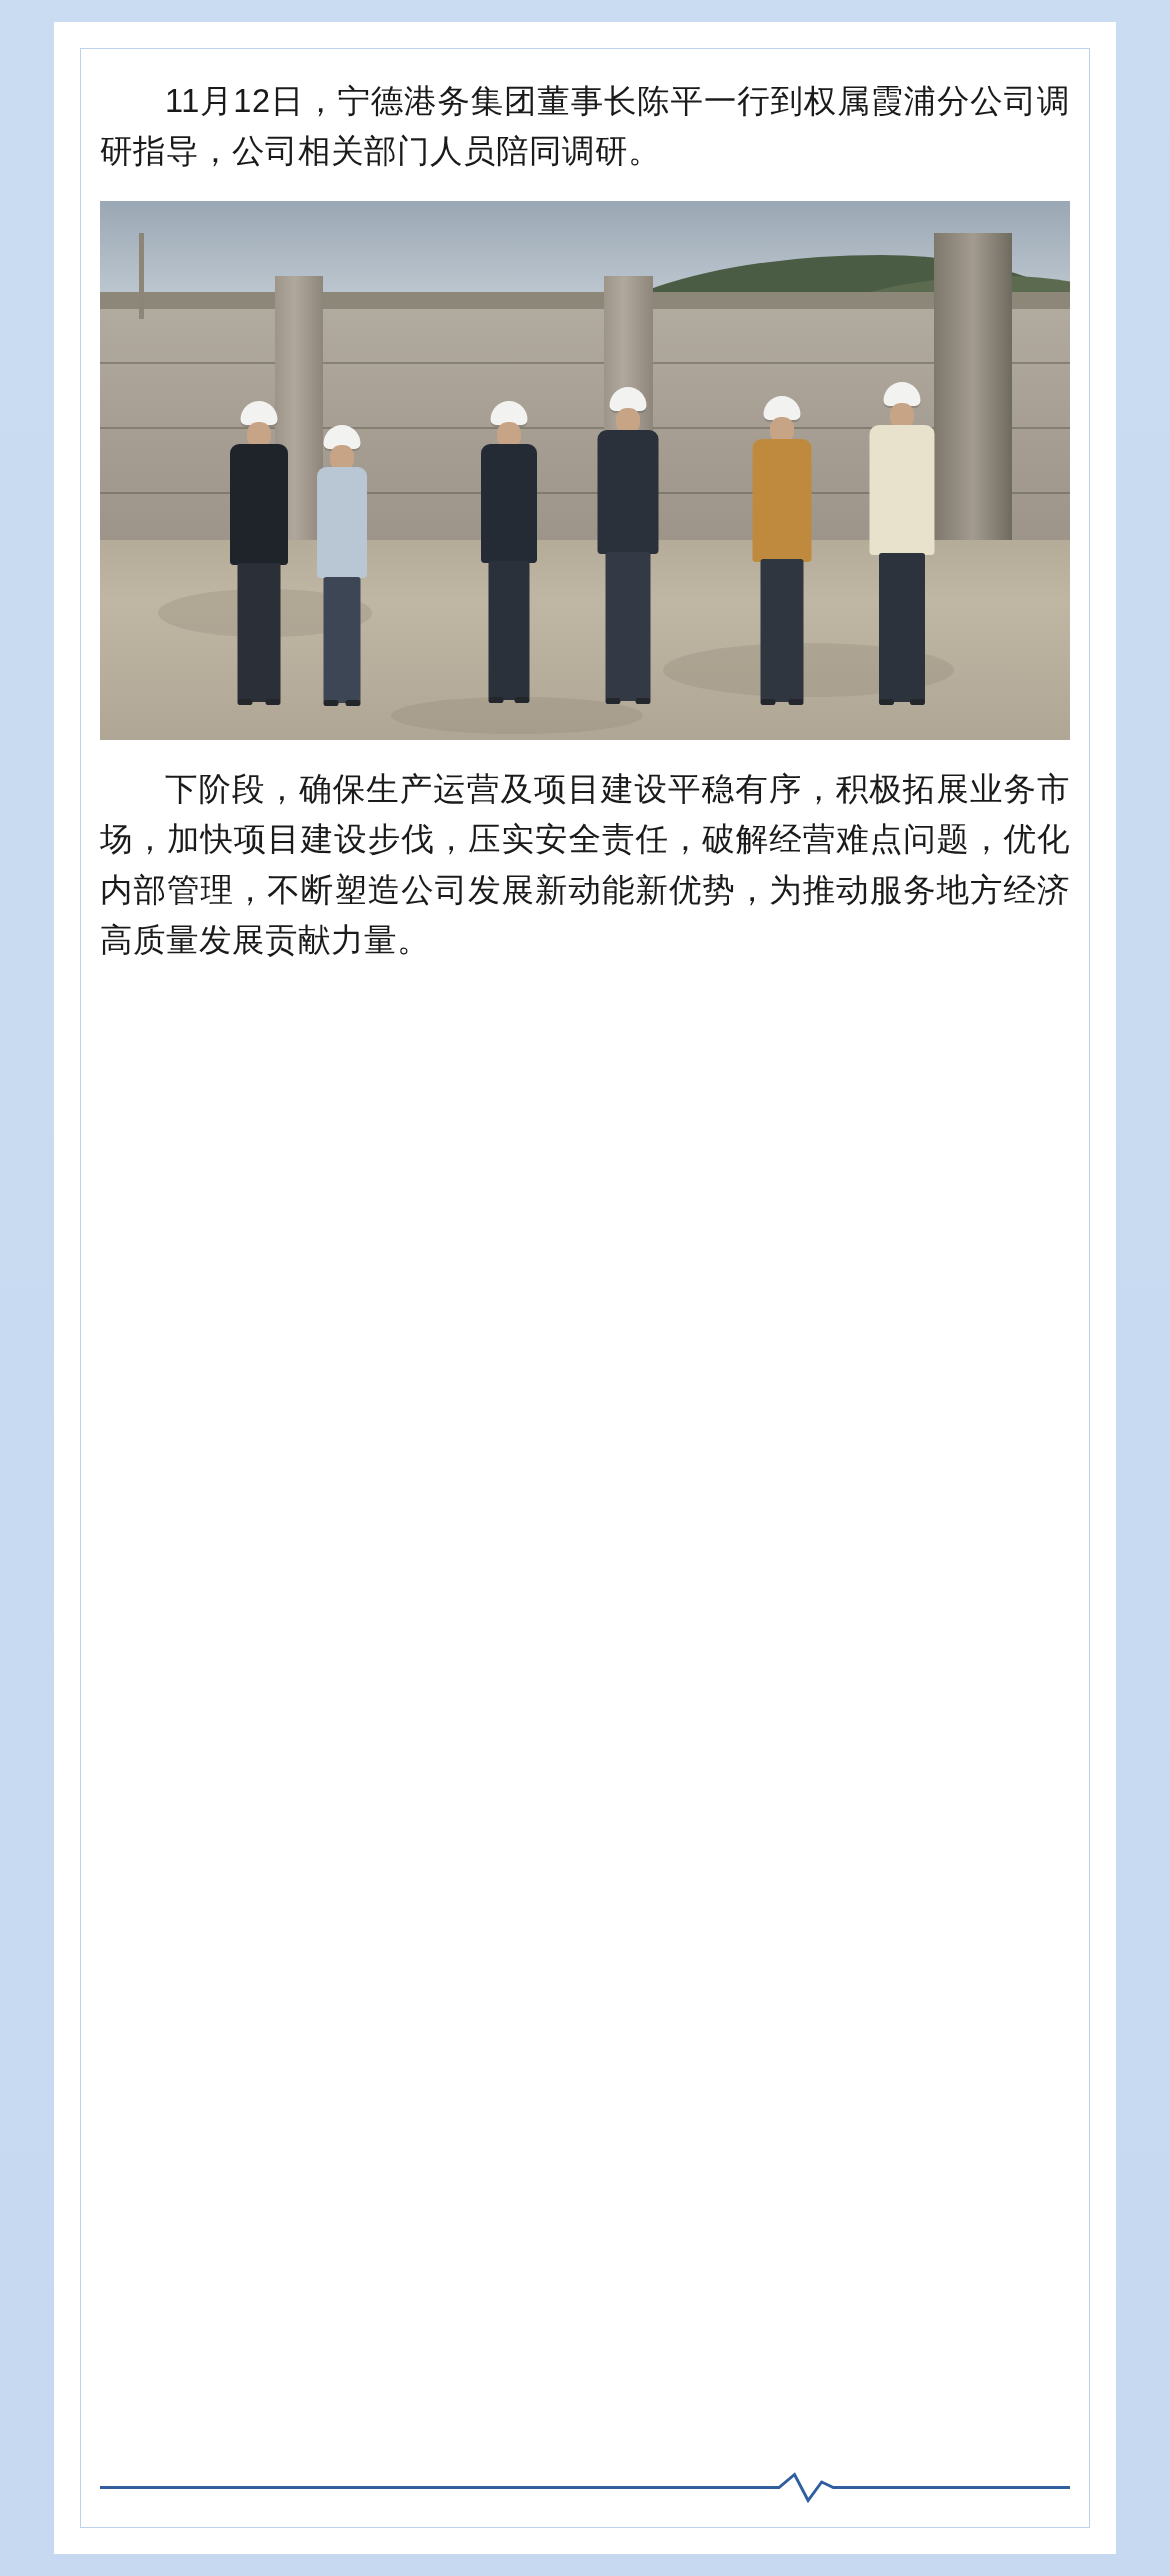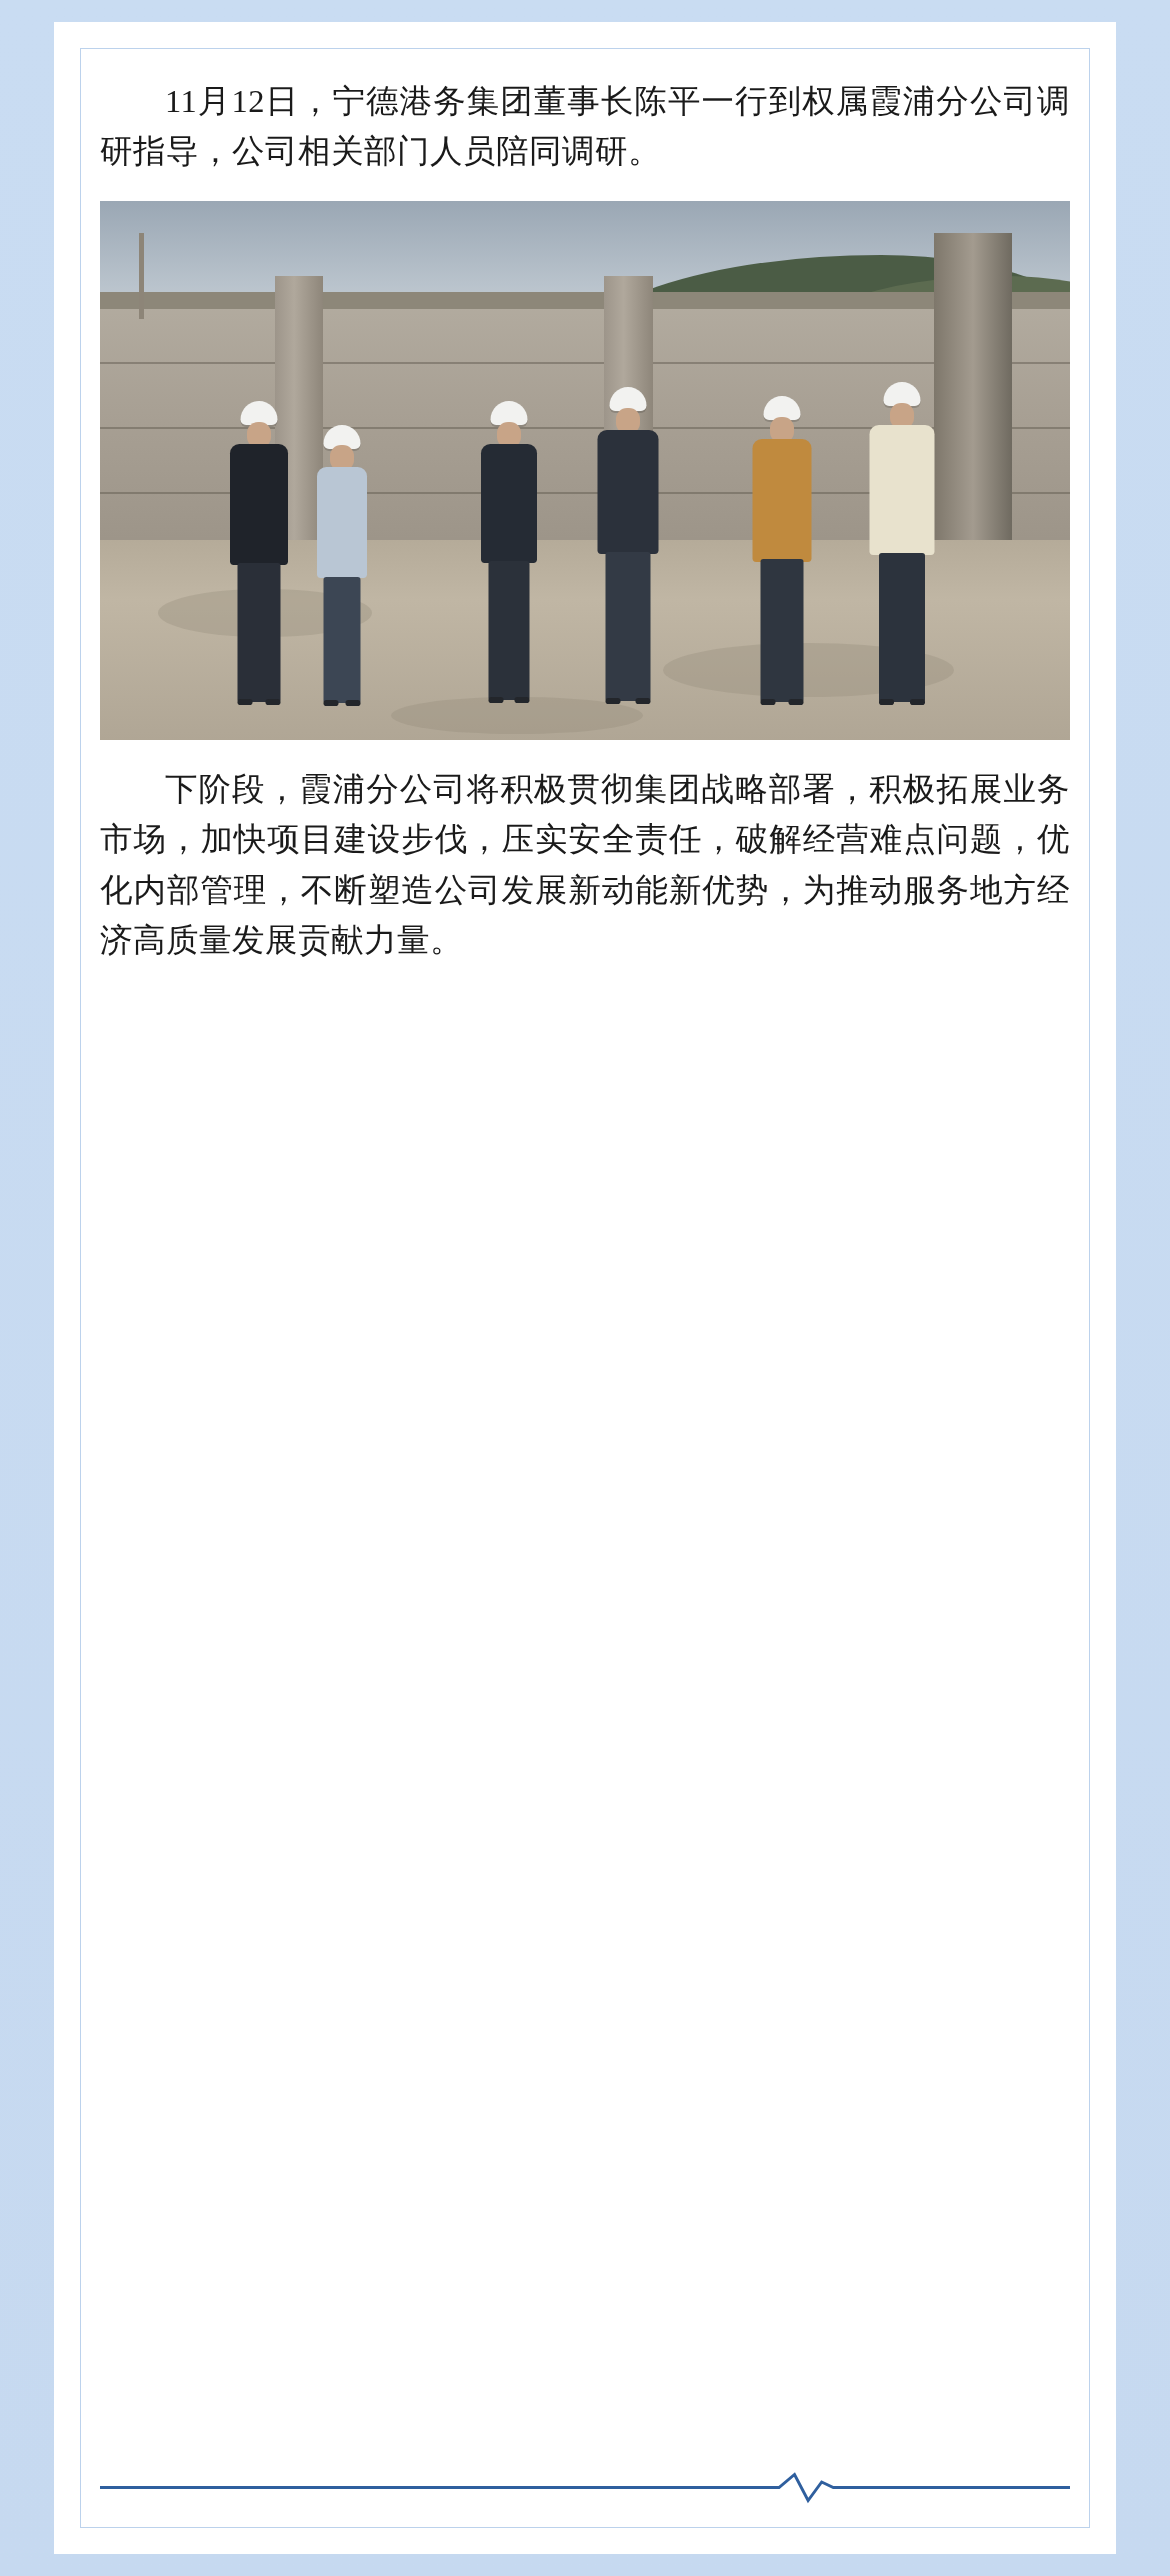--- a/index.html
+++ b/index.html
@@ -47,21 +47,21 @@
     bottom: 28px;
   }
   p.para {
     margin: 0 0 5.6px 0;
     font-size: 32.5px;
     line-height: 1.55;
     color: #1a1a1a;
     text-align: justify;
     text-indent: 2em;
     letter-spacing: 0.5px;
-    font-family: Liberation Serif, serif;
+    font-family: Liberation Sans, sans-serif;
   }
   .photo {
     margin: 24px 0 24px 0;
     width: 100%;
     height: 539px;
     position: relative;
     overflow: hidden;
     border: 0;
     background: #b9b3a6;
   }
@@ -273,21 +273,21 @@
           <div class="helmet" style="top:0;"></div>
           <div class="head" style="top:20.4px;"></div>
           <div class="body" style="top:43px; width:65px; height:130px; background:#e8e2cd;"></div>
           <div class="legs" style="top:171px; width:46px; height:149px; background:#2c333d;">
             <div class="shoe" style="left:0;"></div>
             <div class="shoe" style="right:0;"></div>
           </div>
         </div>
       </div>
 
-      <p class="para">下阶段，霞浦分公司将积极贯彻集团战略部署，积极拓展业务市场，加快项目建设步伐，压实安全责任，破解经营难点问题，优化内部管理，不断塑造公司发展新动能新优势，为推动服务地方经济高质量发展贡献力量。</p>
+      <p class="para">下阶段，确保生产运营及项目建设平稳有序，积极拓展业务市场，加快项目建设步伐，压实安全责任，破解经营难点问题，优化内部管理，不断塑造公司发展新动能新优势，为推动服务地方经济高质量发展贡献力量。</p>
     </div>
 
     <div class="footer-rule">
       <svg viewBox="0 0 1000 40" preserveAspectRatio="none" aria-hidden="true">
         <path d="M0 20 L700 20 L716 6 L730 34 L744 14 L756 20 L1000 20" fill="none" stroke="#2f5f9e" stroke-width="3"></path>
       </svg>
     </div>
   </div>
 </div>
 

